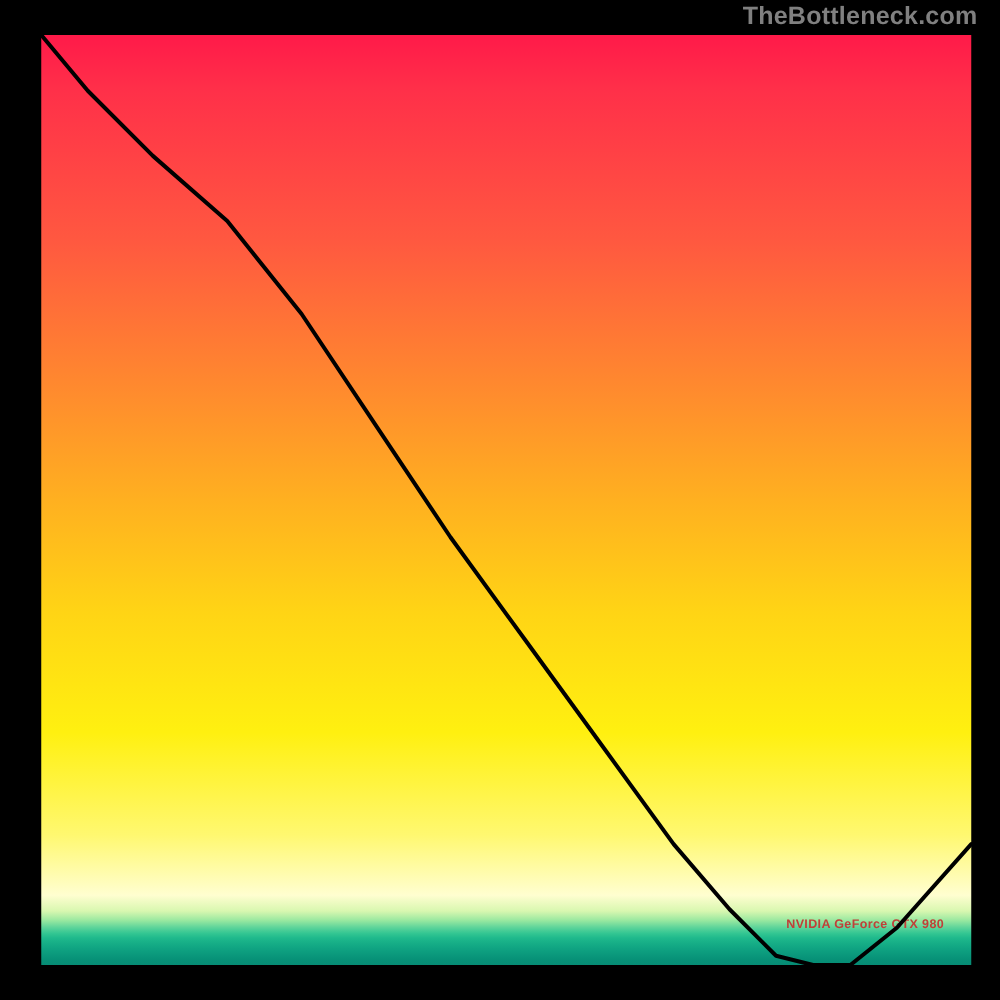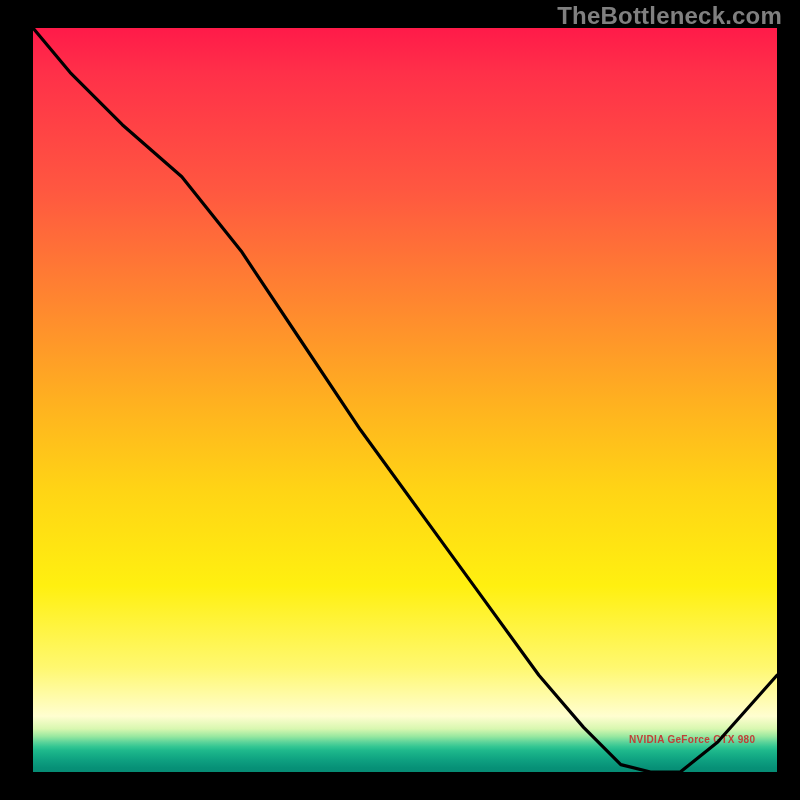--- a/index.html
+++ b/index.html
@@ -14,21 +14,21 @@
   .frame {
     position: relative;
     width: 800px;
     height: 800px;
     background: #000;
   }
   .watermark {
     position: absolute;
     top: 2px;
     right: 18px;
-    font-size: 24px;
+    font-size: 20px;
     font-weight: 600;
     color: #808080;
     letter-spacing: 0.2px;
     user-select: none;
   }
   
   .plot {
     position: absolute;
     left: 33px;
     top: 28px;

